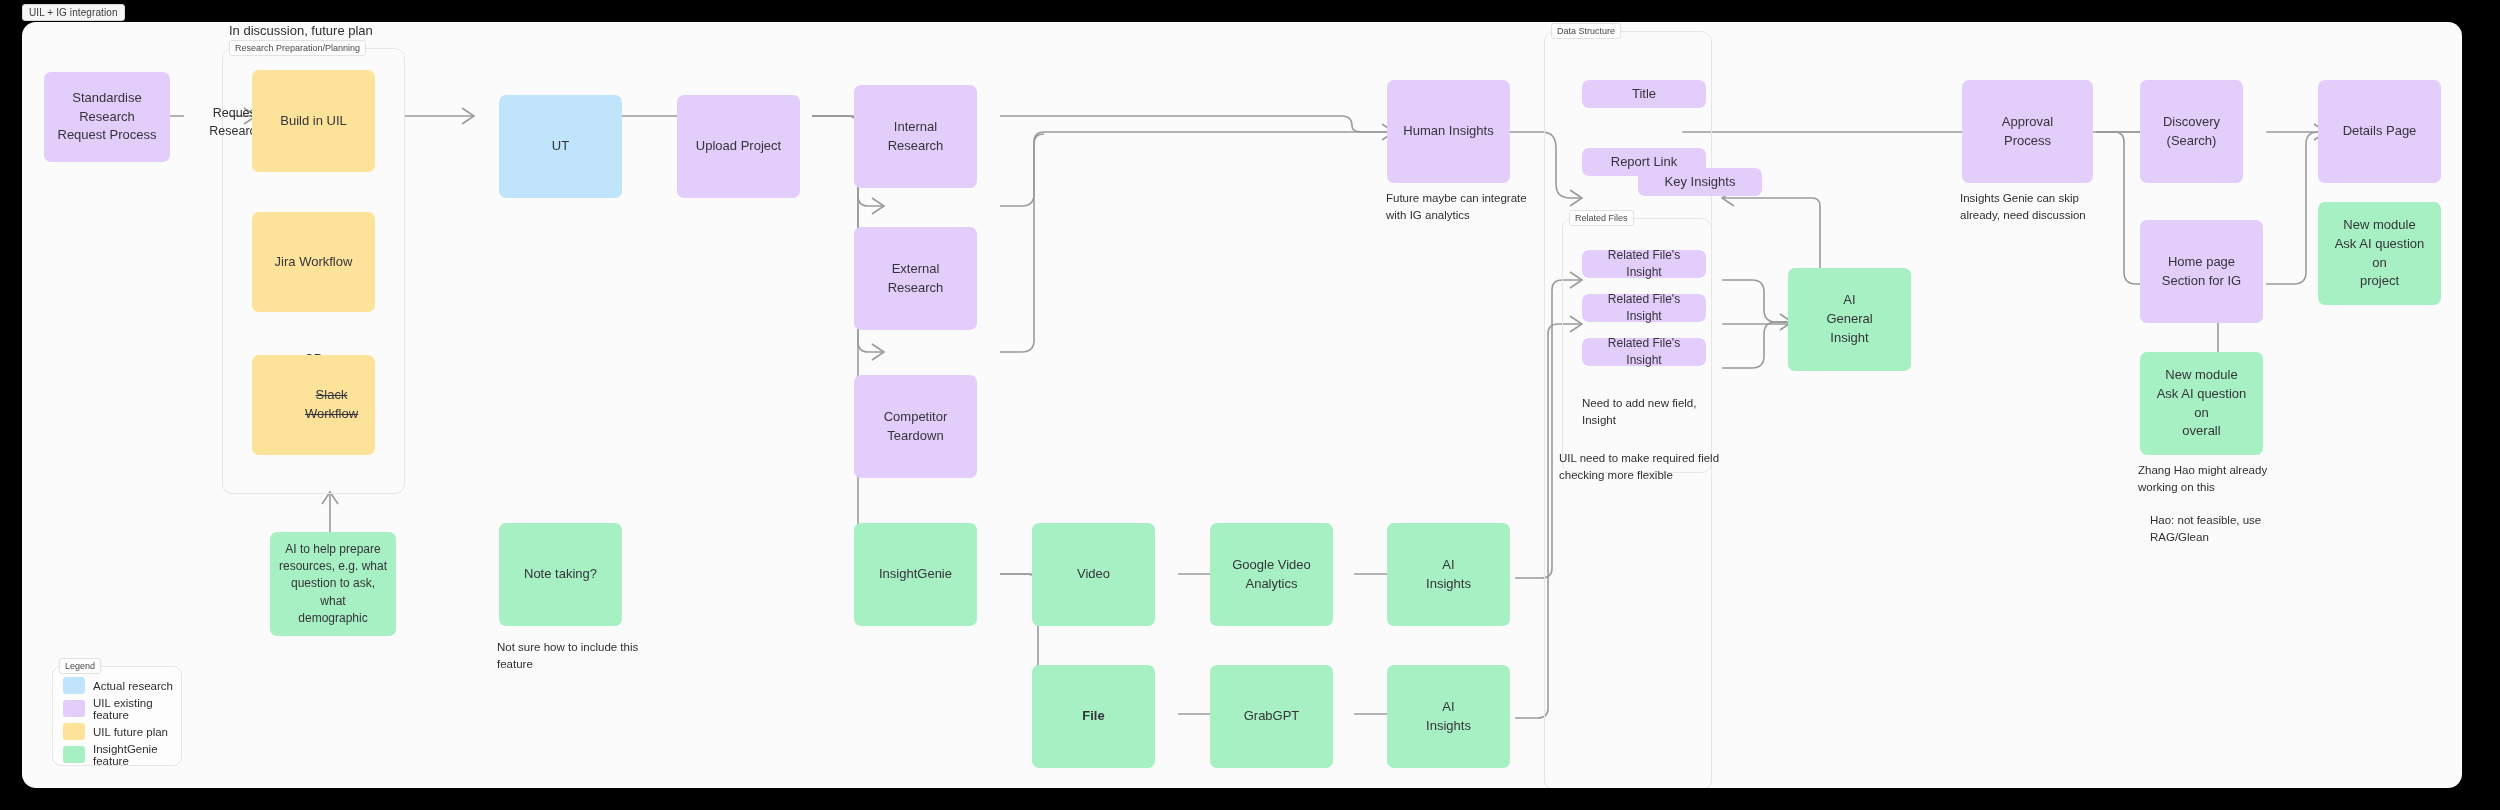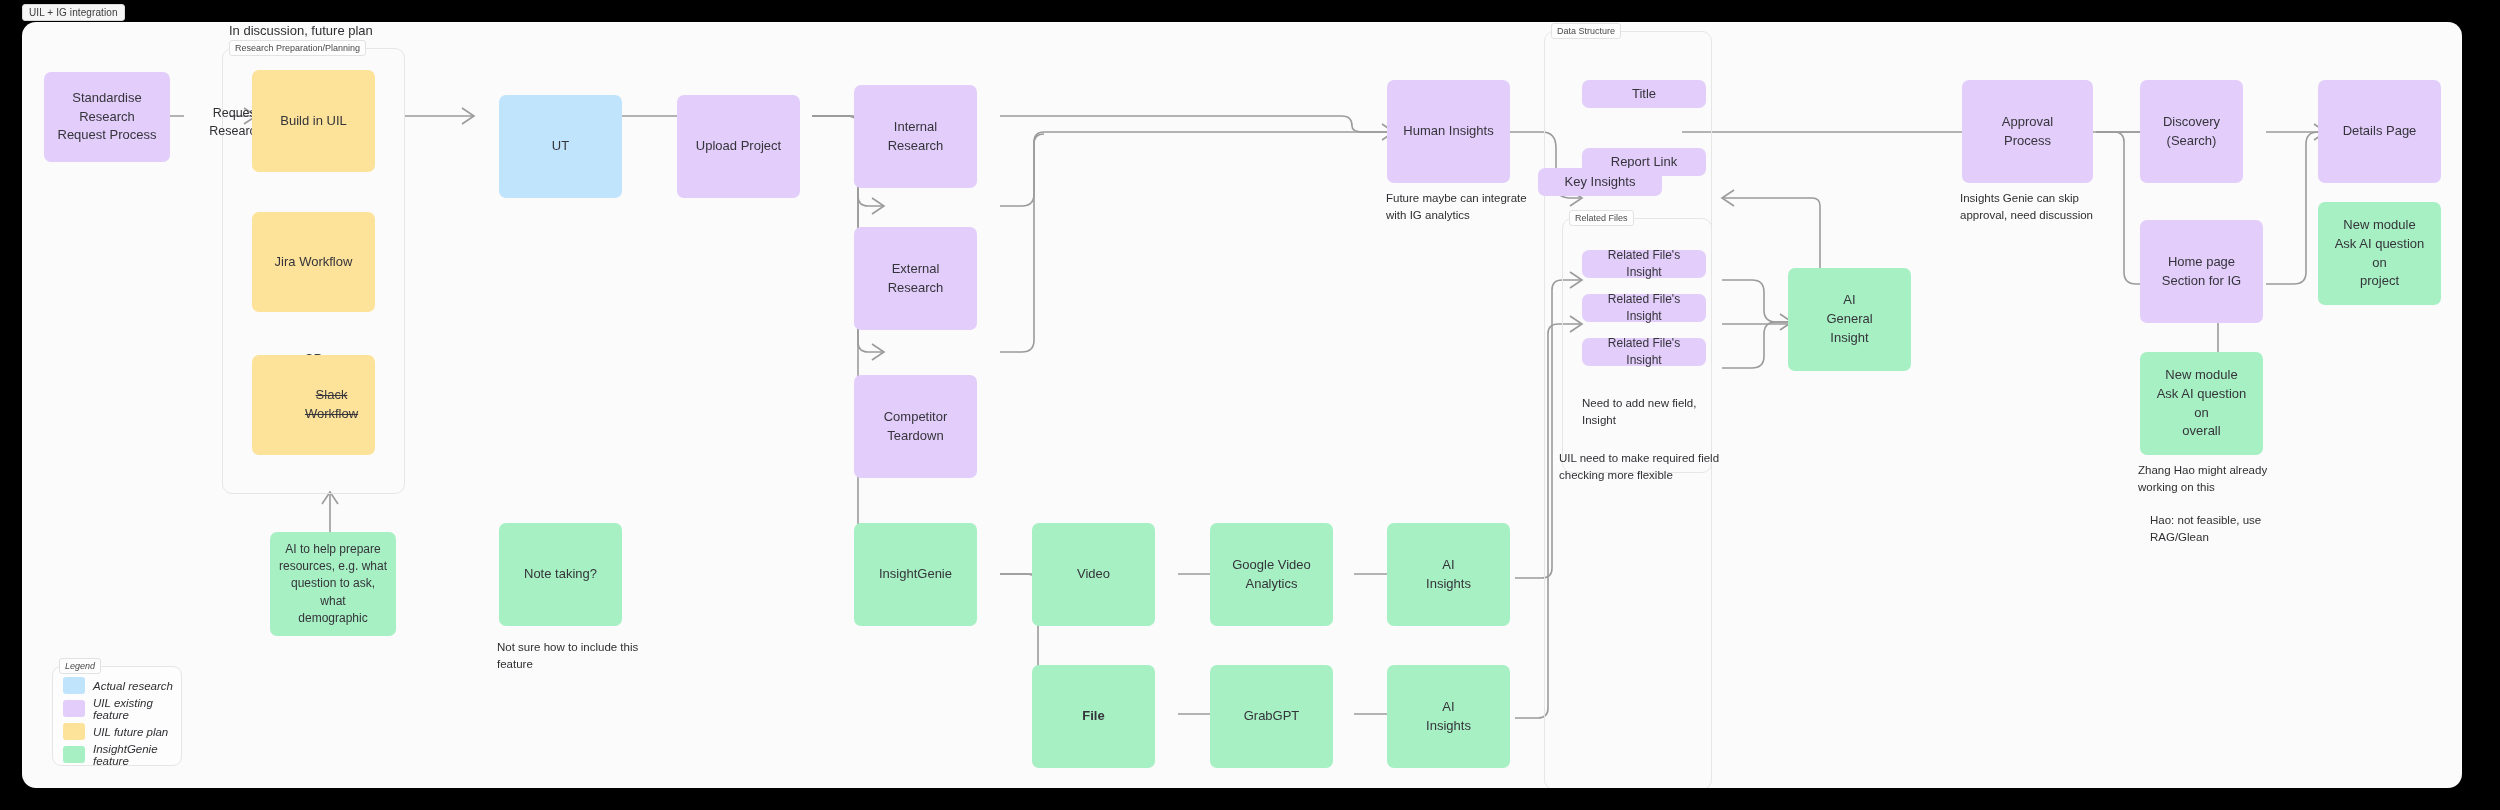--- a/index.html
+++ b/index.html
@@ -292,21 +292,21 @@
 with IG analytics</div>
 
     <div class="group" style="left:1522px; top:9px; width:168px; height:759px;">
       <div class="group-label">Data Structure</div>
     </div>
 
     <div class="node n-purple" style="left:1560px; top:58px; width:124px; height:28px;">Title</div>
 
     <div class="node n-purple" style="left:1560px; top:102px; width:124px; height:28px;margin-top:24px;">Report Link</div>
 
-    <div class="node n-purple" style="left:1516px; top:146px; width:124px; height:28px;">Key Insights</div>
+    <div class="node n-purple" style="left:1616px; top:146px; width:124px; height:28px;">Key Insights</div>
 
     <div class="group" style="left:1540px; top:196px; width:150px; height:255px;">
       <div class="group-label">Related Files</div>
     </div>
 
     <div class="node n-purple" style="left:1560px; top:228px; width:124px; height:28px; font-size:12px;">Related File's Insight</div>
 
     <div class="node n-purple" style="left:1560px; top:272px; width:124px; height:28px; font-size:12px;">Related File's Insight</div>
 
     <div class="node n-purple" style="left:1560px; top:316px; width:124px; height:28px; font-size:12px;">Related File's Insight</div>
@@ -318,21 +318,21 @@
 checking more flexible</div>
 
     <div class="node n-green" style="left:1766px; top:246px; width:123px; height:103px;">AI
 General
 Insight</div>
 
     <div class="node n-purple" style="left:1940px; top:58px; width:131px; height:103px;">Approval
 Process</div>
 
     <div class="note" style="left:1938px; top:168px;">Insights Genie can skip
-approval, need discussion</div>
+already, need discussion</div>
 
     <div class="node n-purple" style="left:2118px; top:58px; width:103px; height:103px;">Discovery
 (Search)</div>
 
     <div class="node n-purple" style="left:2118px; top:198px; width:123px; height:103px;">Home page
 Section for IG</div>
 
     <div class="node n-purple" style="left:2296px; top:58px; width:123px; height:103px;">Details Page</div>
 
     <div class="node n-green" style="left:2296px; top:180px; width:123px; height:103px;">New module
@@ -342,21 +342,21 @@
     <div class="node n-green" style="left:2118px; top:330px; width:123px; height:103px;">New module
 Ask AI question on
 overall</div>
 
     <div class="note" style="left:2116px; top:440px;">Zhang Hao might already
 working on this</div>
 
     <div class="note" style="left:2128px; top:490px;">Hao: not feasible, use
 RAG/Glean</div>
 
-    <div class="legend" style="left:30px; top:644px; width:130px; height:100px;font-style:italic;">
+    <div class="legend" style="left:30px; top:644px; width:130px; height:100px;">
       <div class="group-label">Legend</div>
 
       <div class="legend-row" style="margin-top:7px;">
         <span class="legend-sw" style="background:#c0e4fb;"></span>
         <span class="legend-txt">Actual research</span>
       </div>
       <div class="legend-row">
         <span class="legend-sw" style="background:#e2cdfb;"></span>
         <span class="legend-txt">UIL existing feature</span>
       </div>

